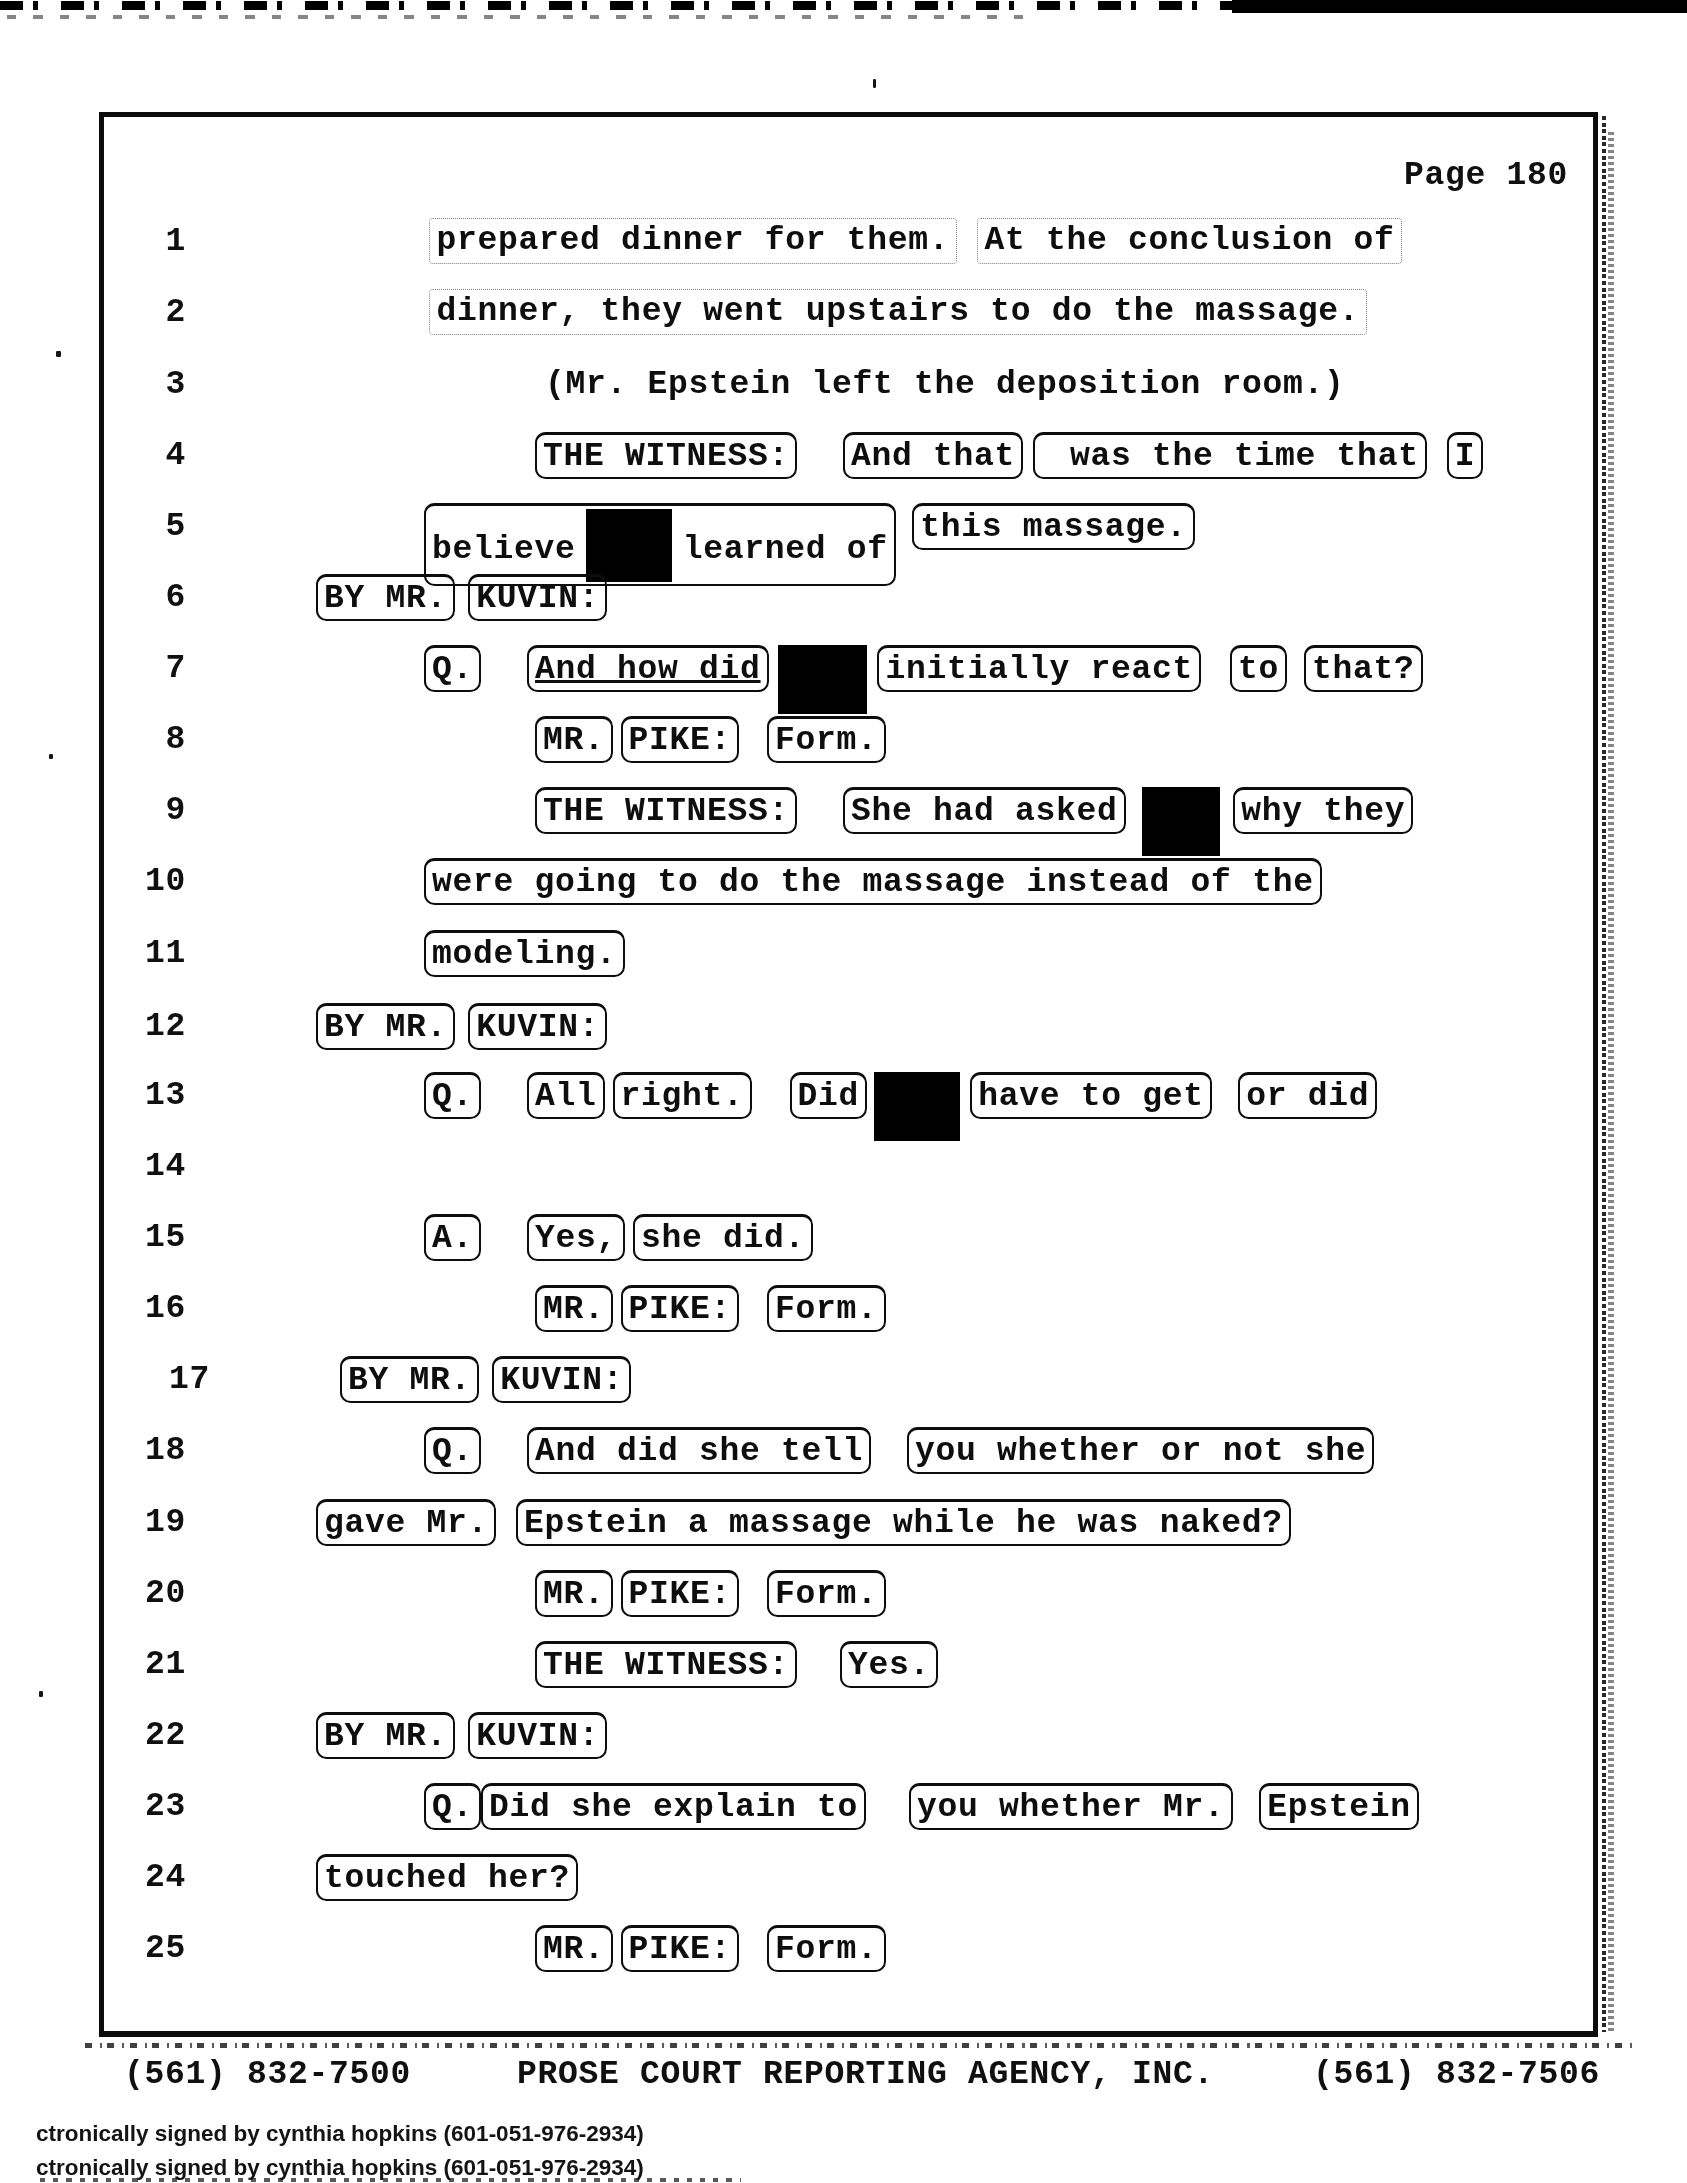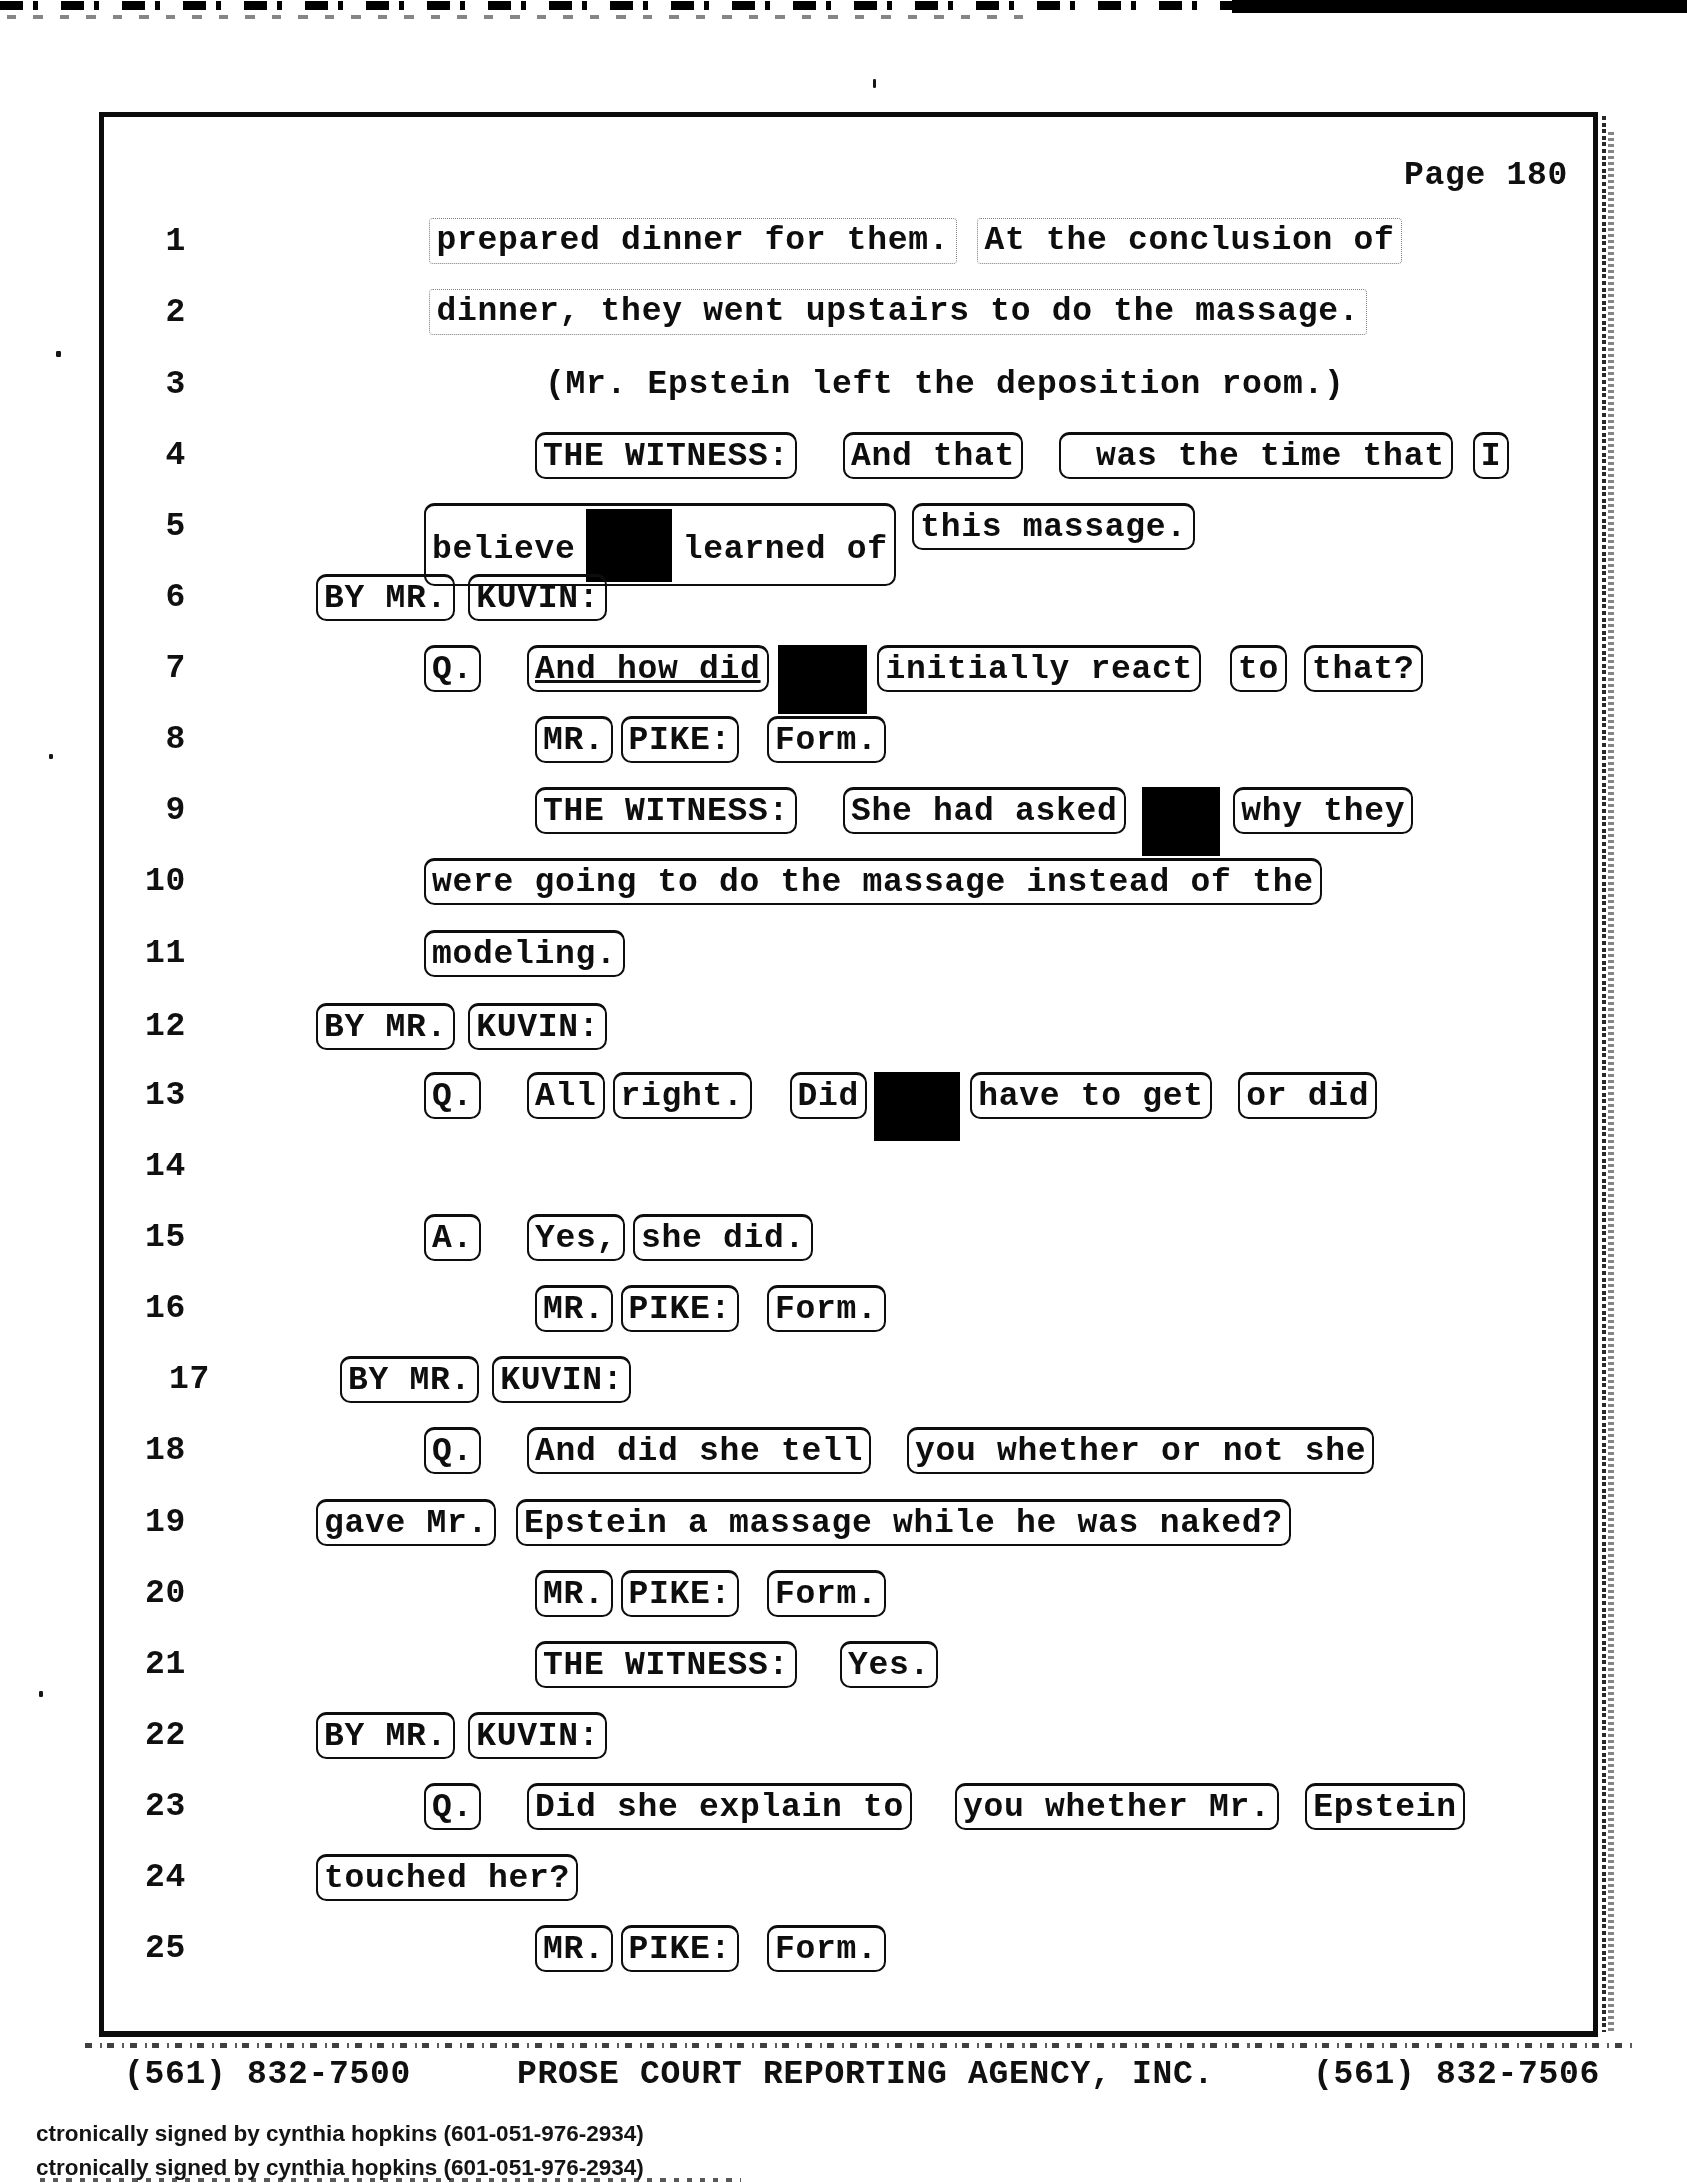--- a/index.html
+++ b/index.html
@@ -91,21 +91,21 @@
     <div class="line" style="top: 289px;">
       <span class="num">2</span>
       <span class="content" style="left: 429px;"><span class="fbox">dinner, they went upstairs to do the massage.</span></span>
     </div>
     <div class="line" style="top: 361px;">
       <span class="num">3</span>
       <span class="content" style="left: 545px;"><span class="plain">(Mr. Epstein left the deposition room.)</span></span>
     </div>
     <div class="line" style="top: 432px;">
       <span class="num">4</span>
-      <span class="content" style="left: 535px;"><span class="box">THE WITNESS:</span><span class="box" style="margin-left: 46px;">And that</span><span class="box" style="margin-left: 36px; padding-left: 35px;">was the time that</span><span class="box" style="margin-left: 20px;">I</span></span>
+      <span class="content" style="left: 535px;"><span class="box">THE WITNESS:</span><span class="box" style="margin-left: 46px;">And that</span><span class="box" style="margin-left: 10px; padding-left: 35px;">was the time that</span><span class="box" style="margin-left: 20px;">I</span></span>
     </div>
     <div class="line" style="top: 503px;">
       <span class="num">5</span>
       <span class="content" style="left: 424px;"><span class="box"><span>believe</span><span class="redact inbox" style="width: 86px;"></span><span>learned of</span></span><span class="box" style="margin-left: 16.5px;">this massage.</span></span>
     </div>
     <div class="line" style="top: 574px;">
       <span class="num">6</span>
       <span class="content" style="left: 316px;"><span class="box">BY MR.</span><span class="box" style="margin-left: 13.2px;">KUVIN:</span></span>
     </div>
     <div class="line" style="top: 645px;">
@@ -166,21 +166,21 @@
     <div class="line" style="top: 1641px;">
       <span class="num">21</span>
       <span class="content" style="left: 535px;"><span class="box">THE WITNESS:</span><span class="box" style="margin-left: 43px;">Yes.</span></span>
     </div>
     <div class="line" style="top: 1712px;">
       <span class="num">22</span>
       <span class="content" style="left: 316px;"><span class="box">BY MR.</span><span class="box" style="margin-left: 13.2px;">KUVIN:</span></span>
     </div>
     <div class="line" style="top: 1783px;">
       <span class="num">23</span>
-      <span class="content" style="left: 424px;"><span class="box">Q.</span><span class="box" style="margin-left: 46px;">Did she explain to</span><span class="box" style="margin-left: 43px;">you whether Mr.</span><span class="box" style="margin-left: 26.5px;">Epstein</span></span>
+      <span class="content" style="left: 424px;"><span class="box">Q.</span><span class="box" style="">Did she explain to</span><span class="box" style="margin-left: 43px;">you whether Mr.</span><span class="box" style="margin-left: 26.5px;">Epstein</span></span>
     </div>
     <div class="line" style="top: 1854px;">
       <span class="num">24</span>
       <span class="content" style="left: 316px;"><span class="box">touched her?</span></span>
     </div>
     <div class="line" style="top: 1925px;">
       <span class="num">25</span>
       <span class="content" style="left: 535px;"><span class="box">MR.</span><span class="box" style="margin-left: 8px;">PIKE:</span><span class="box" style="margin-left: 28px;">Form.</span></span>
     </div>
   </div>

